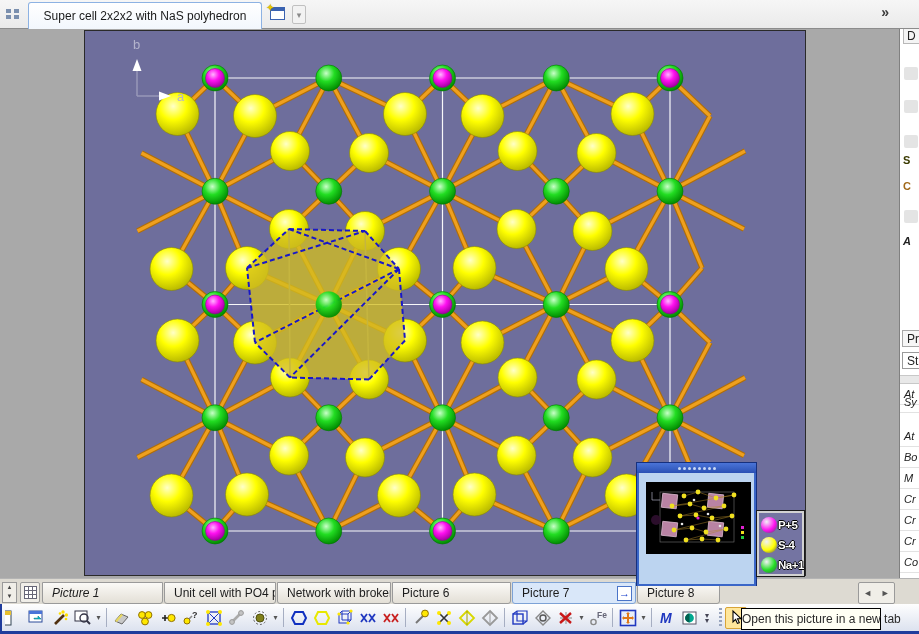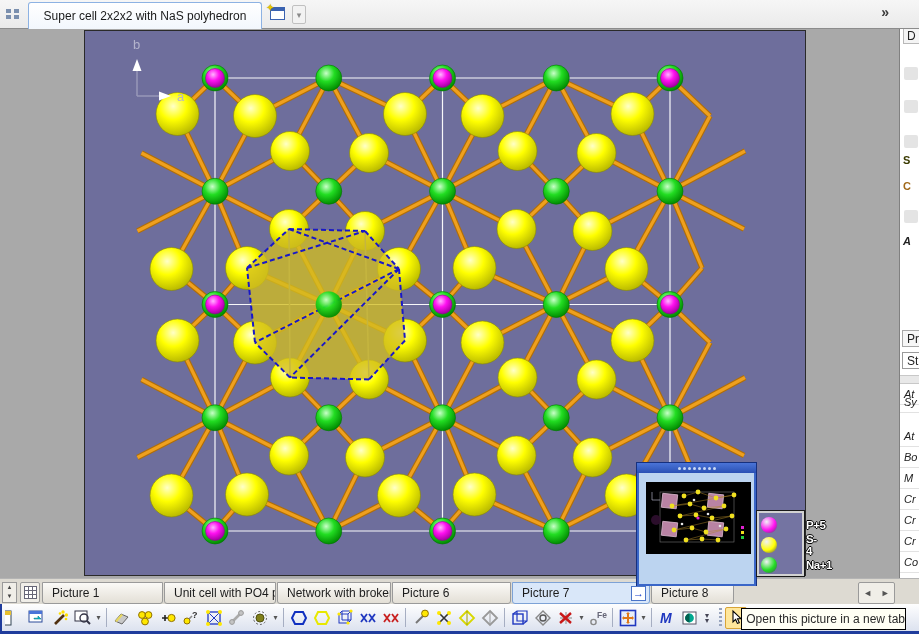--- a/index.html
+++ b/index.html
@@ -25,21 +25,21 @@
 
   
   #workspace { position:absolute; left:0; top:29px; width:899px; height:549px; background:#A9A9A9; }
   #viewport { position:absolute; left:84px; top:1px; width:722px; height:546px;
     background:#6E6E9C; border:1px solid #2A2A2A; }
   #scene { position:absolute; left:0; top:0; }
 
   
   #legend { position:absolute; left:757px; top:511px; width:47px; height:65px; background:#7474A2;
     border:2px solid #D2D2D2; outline:1px solid #1A1A1A; z-index:40; padding:2px 0 0 2px; }
-  .legend-row { display:flex; align-items:center; height:20px;gap:28px; }
+  .legend-row { display:flex; align-items:center; height:20px; }
   .legend-dot { width:16px; height:16px; border-radius:50%; flex:0 0 16px; }
   .legend-label { font-size:11.5px; font-weight:bold; color:#fff; margin-left:1px;
     text-shadow:-1px 0 #000, 1px 0 #000, 0 -1px #000, 0 1px #000; letter-spacing:-0.5px; }
 
   
   #inset { position:absolute; left:636px; top:462px; width:121px; height:124px;
     border:1px solid #16307E; background:#BCD4F0; z-index:35; }
   #inset-titlebar { height:10px; background:linear-gradient(#4A74D8,#2A50B4);
     display:flex; align-items:center; justify-content:center; gap:2px; }
   #inset-titlebar i { width:3px; height:3px; background:#C8D8F4; border-radius:50%; display:inline-block; }
@@ -75,22 +75,22 @@
     justify-content:center; flex:0 0 auto; border:1px solid transparent; border-radius:2px; }
   .tbi.active { background:#FFE79C; border-color:#D8A438; }
   .tb-sep { width:1px; height:19px; background:#A6AEC2; margin:0 3px; flex:0 0 auto; }
   .tb-dd { width:9px; height:22px; font-size:8px; color:#555; display:flex; align-items:center;
     justify-content:center; flex:0 0 auto; }
   .tb-grip { width:7px; height:20px; margin:0 2px 0 6px; flex:0 0 auto;
     background:repeating-linear-gradient(#98A4BE 0 2px, transparent 2px 4px); width:3px; }
   .tb-overflow { width:12px; font-size:8px; color:#445; line-height:5px; text-align:center; flex:0 0 auto; }
 
   
-  #tooltip { position:absolute; left:741px; top:608px; width:165px; height:22px; background:#FFFFF4;
-    border:1px solid #000; font-size:12px; color:#2a2a2a; text-align:right; line-height:20px;
+  #tooltip { position:absolute; left:741px; top:608px; width:140px; height:22px; background:#FFFFF4;
+    border:1px solid #000; font-size:12px; color:#2a2a2a; text-align:center; line-height:20px;
     z-index:60; white-space:nowrap; }
 
   
   #rightpanel { position:absolute; left:899px; top:25px; width:20px; height:609px; background:#fff;
     border-left:1px solid #808080; z-index:10; overflow:hidden; }
   #rp-top-header { position:absolute; left:3px; top:2px; width:30px; height:17px; background:#F4F4F4;
     border:1px solid #B8B8B8; font-size:12px; color:#222; padding:1px 0 0 3px; }
   .rp-pill { position:absolute; left:4px; width:14px; height:13px; background:#E4E4E4; border-radius:2px; }
   .rp-frag { position:absolute; left:3px; font-size:11px; font-weight:bold; }
   #rp-sec-pr { position:absolute; left:2px; top:305px; width:30px; height:17px; background:#F6F6F6;
@@ -315,25 +315,25 @@
     <div>▲</div>
       <div>▼</div>
   </div>
   <div id="tab-grid-btn">
     <svg width="13" height="13" viewBox="0 0 13 13">
       <rect x="0.5" y="0.5" width="12" height="12" fill="#fff" stroke="#667"></rect>
       <path d="M0 4.5h13M0 8.5h13M4.5 0v13M8.5 0v13" stroke="#667" stroke-width="1"></path>
     </svg>
   </div>
   <div id="tabs-row">
-      <div class="btab" style="width: 121px;">Picture 1</div>
+      <div class="btab" style="width: 121px; font-style: italic;">Picture 1</div>
       <div class="btab" style="width: 112px;">Unit cell with PO4 po...</div>
       <div class="btab" style="width: 114px;">Network with broken...</div>
       <div class="btab" style="width: 119px;">Picture 6</div>
-      <div class="btab active" style="width: 138px;">Picture 7<span class="open-arrow">→</span></div>
+      <div class="btab active" style="width: 124px;">Picture 7<span class="open-arrow">→</span></div>
       <div class="btab" style="width: 83px;">Picture 8</div>
     </div>
   <div id="tab-scroll">
     <span>◄</span>
     <span>►</span>
   </div>
 </div>
 
 <div id="toolbar">
     <span class="tbi">

